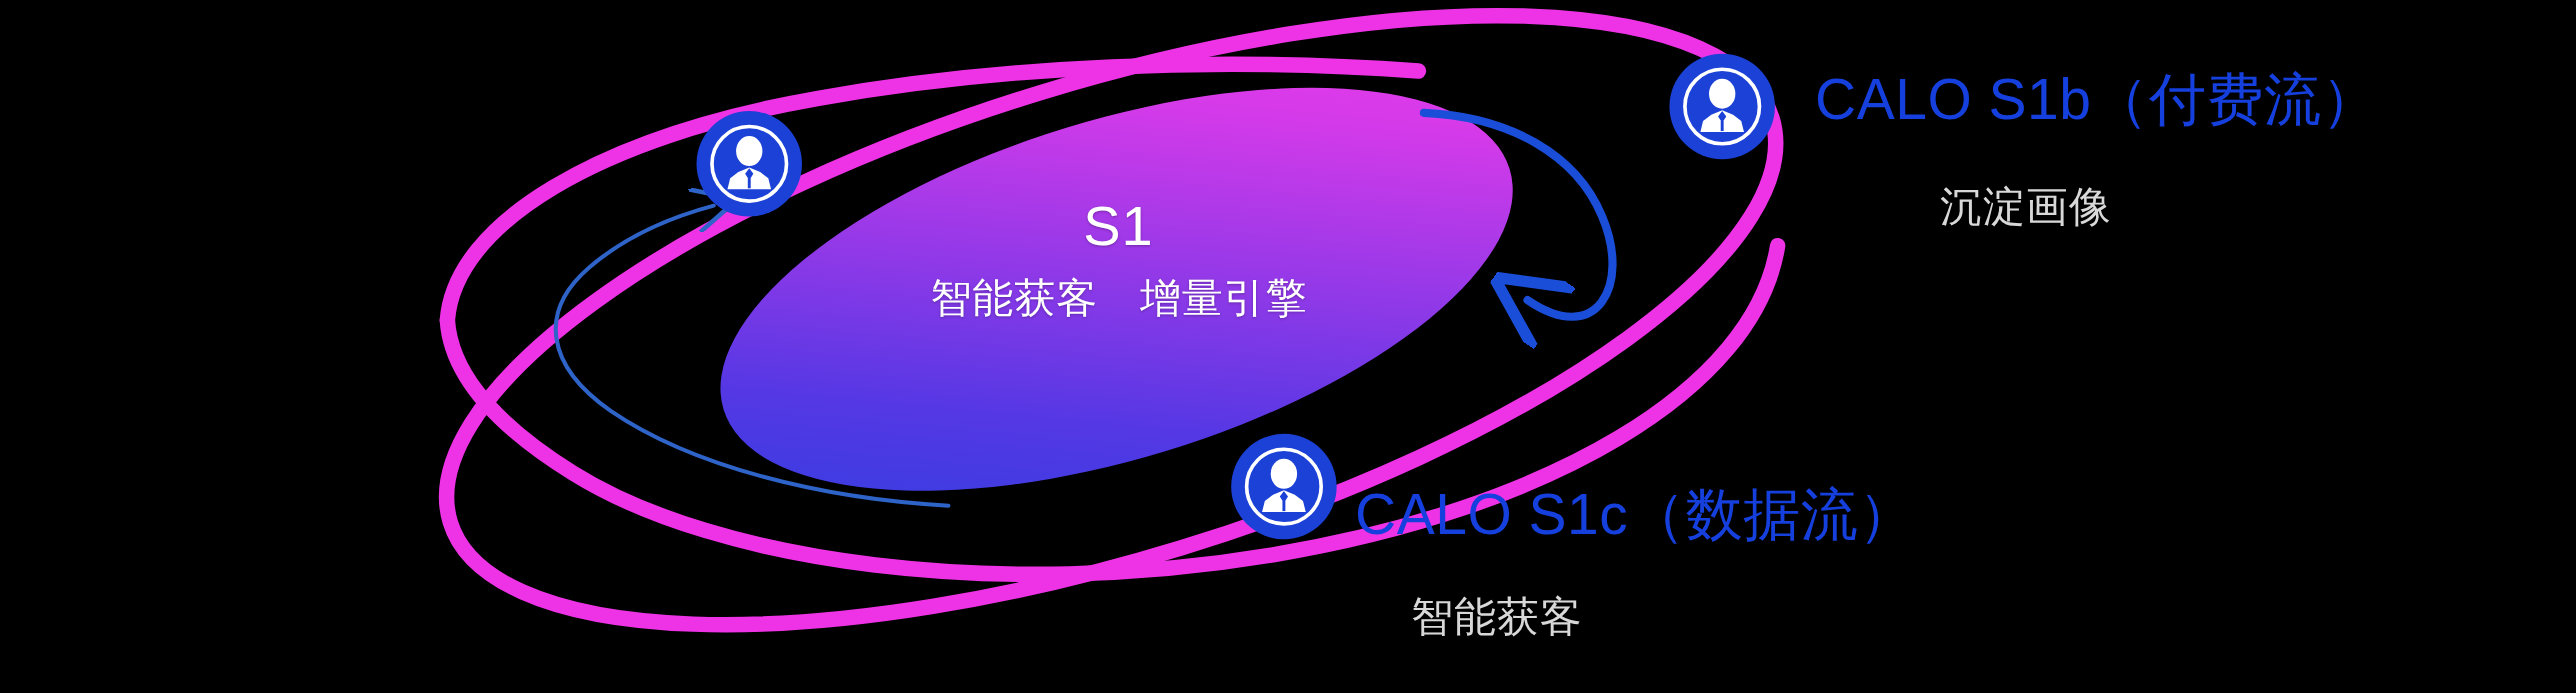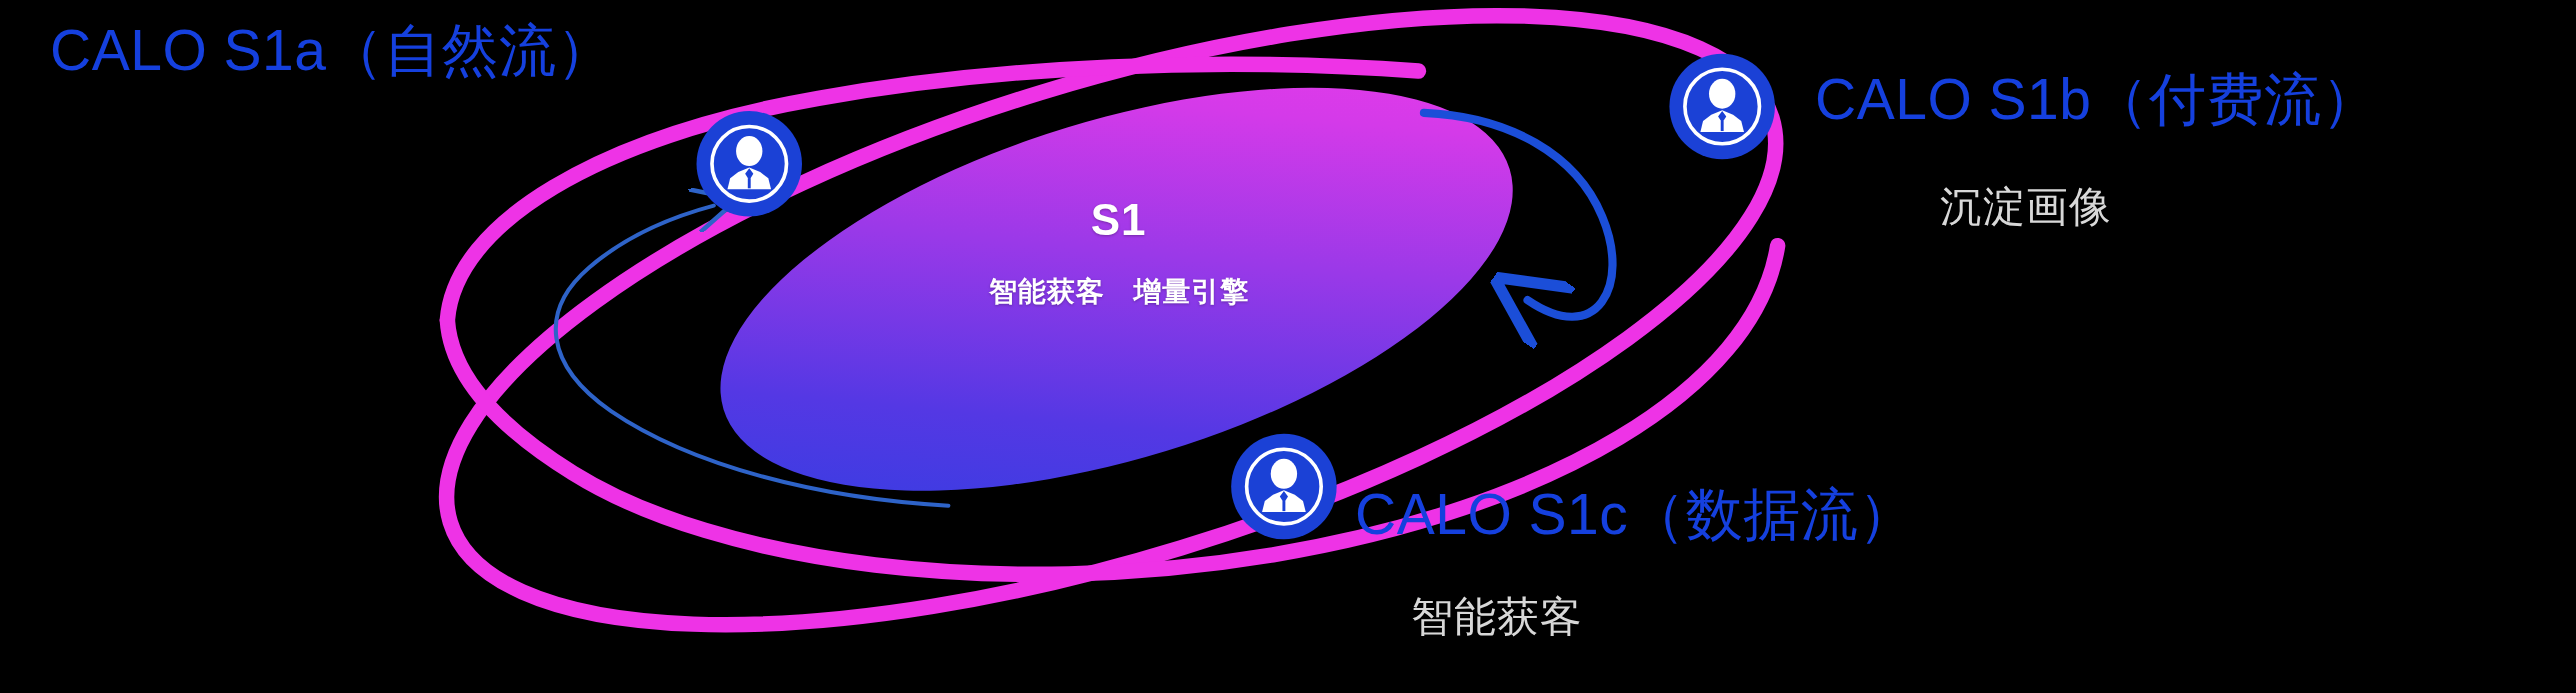--- a/index.html
+++ b/index.html
@@ -44,28 +44,26 @@
   .center-title {
     position: absolute;
     text-align: center;
     color: #FFFFFF;
     white-space: nowrap;
     line-height: 1;
     pointer-events: none;
     text-shadow: 0 0.9px 2.7px rgba(0,0,0,0.28);
   }
   .center-main {
-    font-size: 44px;
+    font-size: 56px;
     letter-spacing: 0.9px;
-    font-weight: bold;
   }
   .center-sub {
-    font-size: 28px;
+    font-size: 41px;
     letter-spacing: 0.9px;
-    font-weight: bold;
   }
 </style>
 </head>
 <body>
 
 <div id="stage">
 
   <svg id="scene" viewBox="0 0 2833 763" width="2576" height="694">
 
     <defs>
@@ -154,21 +152,20 @@
         <path d="M 1412 540 L 1407.5 546 L 1412 553 L 1416.5 546 Z" fill="#1B41D6"></path>
         <rect x="1410.4" y="551" width="3.2" height="11" fill="#1B41D6"></rect>
       </g>
     </g>
 
   </svg>
 
   <div class="center-title center-main" style="left:982px; top:198px; width:273px;">S1</div>
   <div class="center-title center-sub" style="left:846px; top:278px; width:546px;">智能获客　增量引擎</div>
 
-  <div class="lbl lbl-blue" style="left:50px; top:22px;">CALO S1a（自然流）</div>
 
   <div class="lbl lbl-blue" style="left:1815px; top:71px;">CALO S1b（付费流）</div>
   <div class="lbl lbl-gray" style="left:1940px; top:186px;">沉淀画像</div>
 
   <div class="lbl lbl-blue" style="left:1355px; top:486px;text-align:center;">CALO S1c（数据流）</div>
   <div class="lbl lbl-gray" style="left:1411px; top:596px;">智能获客</div>
 
 </div>
 
 

